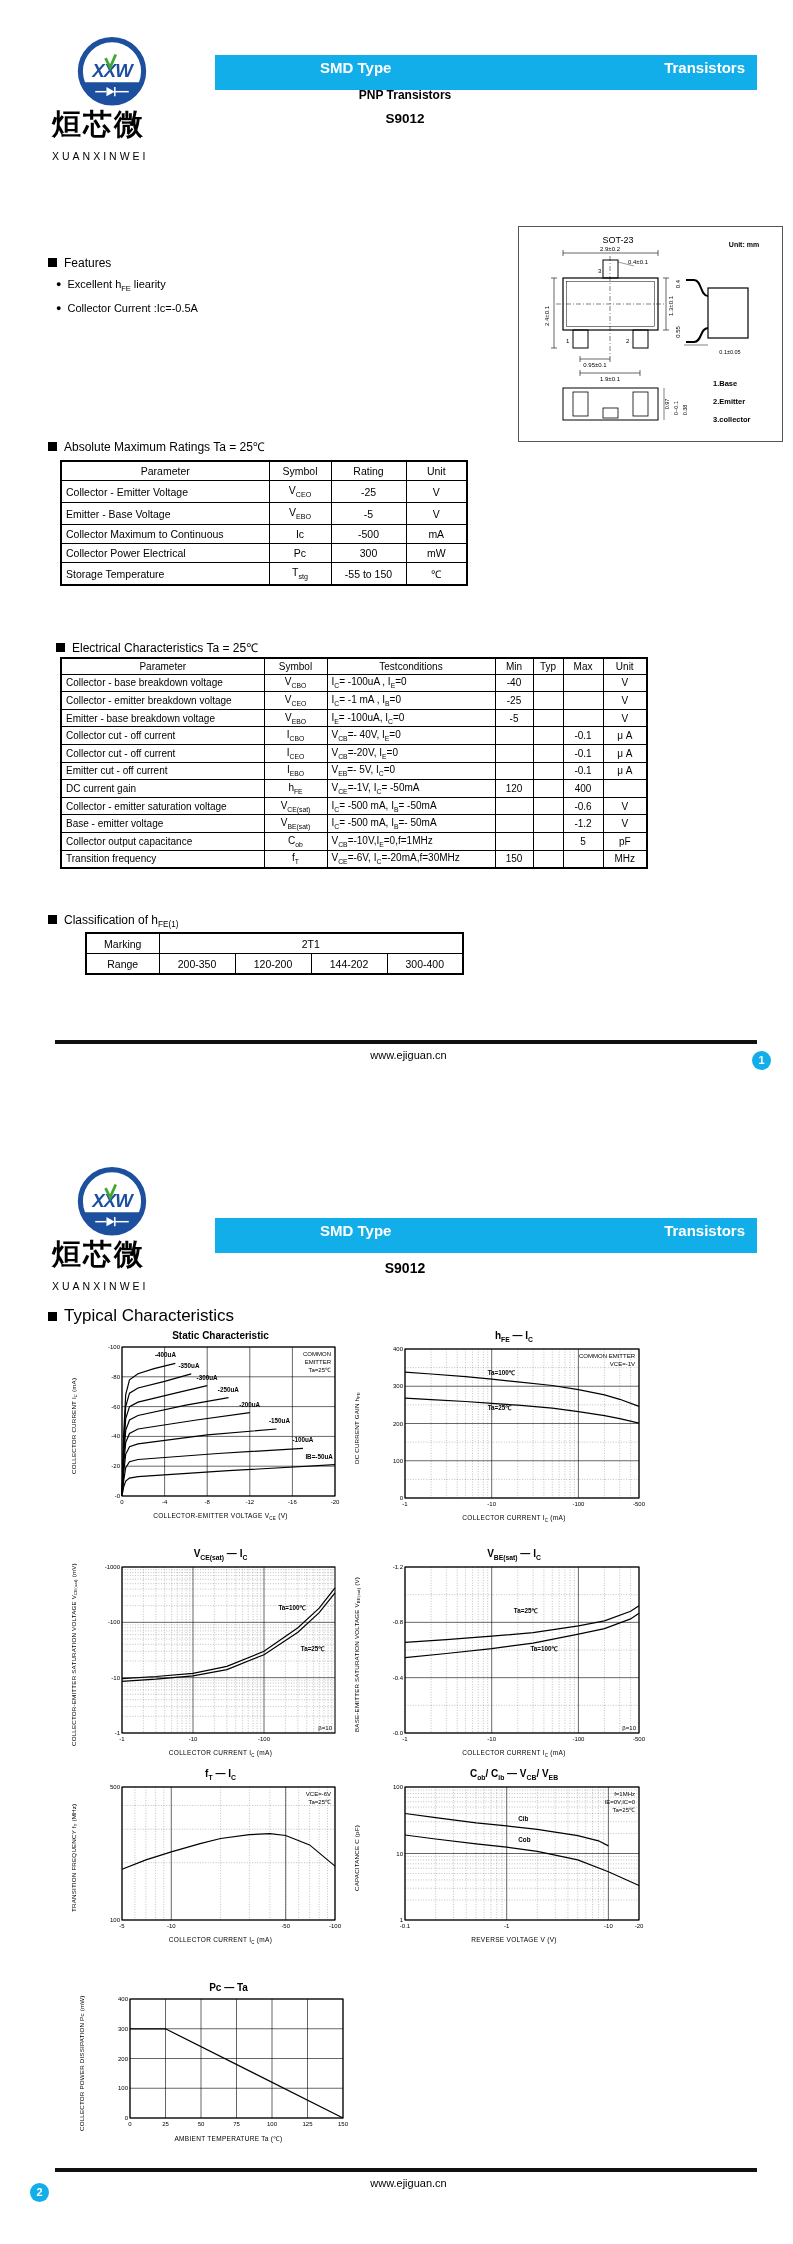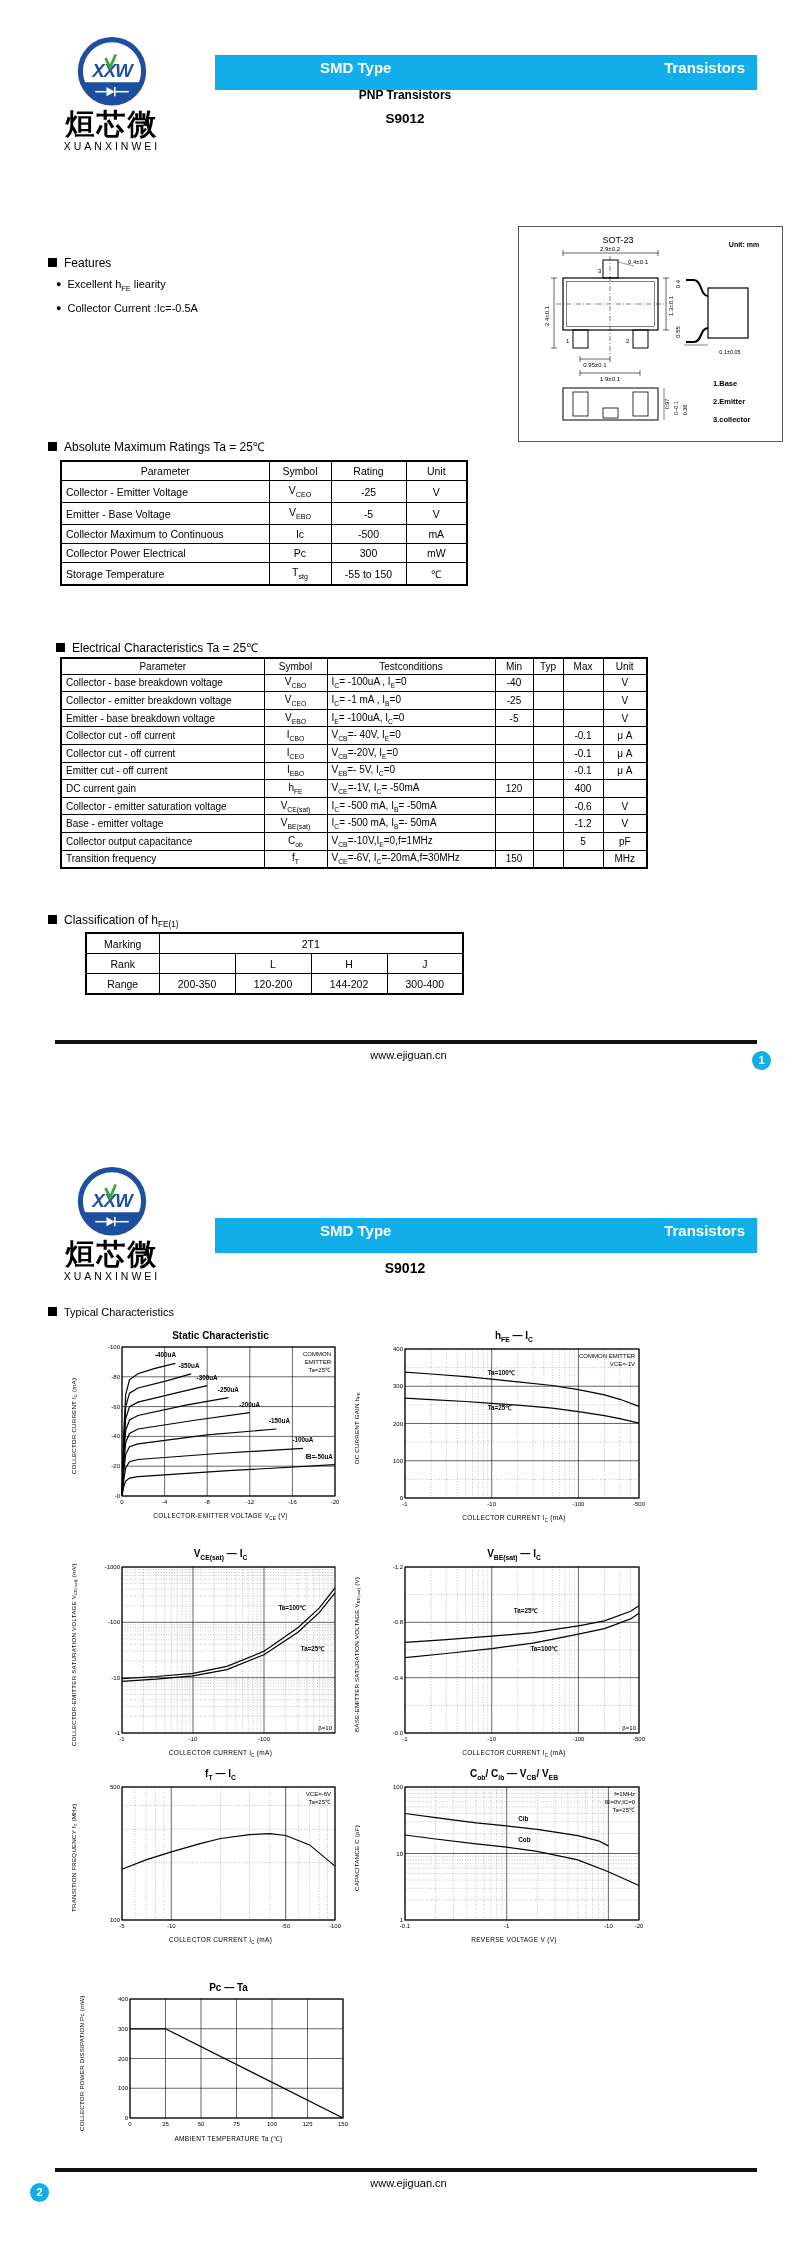--- a/index.html
+++ b/index.html
@@ -8,26 +8,26 @@
   sub{font-size:.68em;}
   
   .band{position:absolute;left:215px;width:542px;height:35px;background:#12aeea;}
   .p1 .band{top:55px;} .p2 .band{top:96px;}
   .band-left{position:absolute;left:105px;top:4px;color:#fff;font-size:15px;font-weight:bold;}
   .band-right{position:absolute;right:12px;top:4px;color:#fff;font-size:15px;font-weight:bold;}
   .type-title{position:absolute;left:135px;top:88px;width:540px;text-align:center;font-size:12px;font-weight:bold;}
   .part-no1{position:absolute;left:135px;top:111px;width:540px;text-align:center;font-size:13.5px;font-weight:bold;}
   .part-no2{position:absolute;left:135px;top:138px;width:540px;text-align:center;font-size:14px;font-weight:bold;}
   
-  .logo{position:absolute;left:52px;top:34px;width:120px;text-align:center;}
+  .logo{position:absolute;left:52px;top:34px;width:120px;text-align:left;}
   .p2 .logo{top:42px;}
   .logo-mark{width:76px;height:80px;display:block;margin:0 auto;}
   .lx{font-size:20px;font-weight:bold;fill:#1d4f9f;text-anchor:middle;letter-spacing:-1px;font-style:italic;}
   .logo-cn{font-size:29px;font-weight:bold;letter-spacing:2px;line-height:1;margin-top:-4px;}
-  .logo-en{font-size:10.5px;letter-spacing:3px;margin-top:1px;}
+  .logo-en{font-size:10.5px;letter-spacing:3px;margin-top:11px;}
   
   .sec-head{position:absolute;font-size:12px;}
   .sec-head::before{content:"";display:inline-block;width:9px;height:9px;background:#000;margin-right:7px;}
   
   .features-list{position:absolute;left:56px;top:278px;margin:0;padding:0;list-style:none;font-size:11px;}
   .features-list li{margin-bottom:9px;}
   .features-list li::before{content:"●";font-size:9px;margin-right:6px;vertical-align:1px;}
   
   .pkg{position:absolute;left:518px;top:226px;width:265px;height:216px;}
   .pkg svg{width:265px;height:216px;}
@@ -356,27 +356,20 @@
           <col style="width: 76px;">
           <col style="width: 76px;">
           <col style="width: 76px;">
         </colgroup>
         <tbody>
           <tr>
             <td>Marking</td>
             <td colspan="4">2T1</td>
           </tr>
           <tr>
-            <td>Rank</td>
-            <td></td>
-            <td>L</td>
-            <td>H</td>
-            <td>J</td>
-          </tr>
-          <tr>
             <td>Range</td>
             <td>200-350</td>
             <td>120-200</td>
             <td>144-202</td>
             <td>300-400</td>
           </tr>
         </tbody>
       </table>
     </div>
 
@@ -401,21 +394,21 @@
     <div class="logo-cn">烜芯微</div>
     <div class="logo-en">XUANXINWEI</div>
   </div>
 
   <div class="band">
     <span class="band-left">SMD Type</span>
     <span class="band-right">Transistors</span>
   </div>
   <div class="part-no2">S9012</div>
 
-  <div class="sec-head" style="left:48px;top:184px;font-size:11px;">Typical Characteristics</div>
+  <div class="sec-head" style="left:48px;top:184px;font-size:17px;">Typical Characteristics</div>
 
   <div class="chart c0">
     <div class="chart-title">Static Characteristic</div>
     <div class="chart-body">
       <div class="ylabel">COLLECTOR CURRENT  I<sub>C</sub>  (mA)</div>
       <svg viewBox="0 0 249 168">
           <line x1="26" y1="5" x2="26" y2="154" stroke="#000" stroke-width="0.6"></line>
           <text x="26" y="162" text-anchor="middle" class="tick">0</text>
           <line x1="68.6" y1="5" x2="68.6" y2="154" stroke="#000" stroke-width="0.6"></line>
           <text x="68.6" y="162" text-anchor="middle" class="tick">-4</text>

